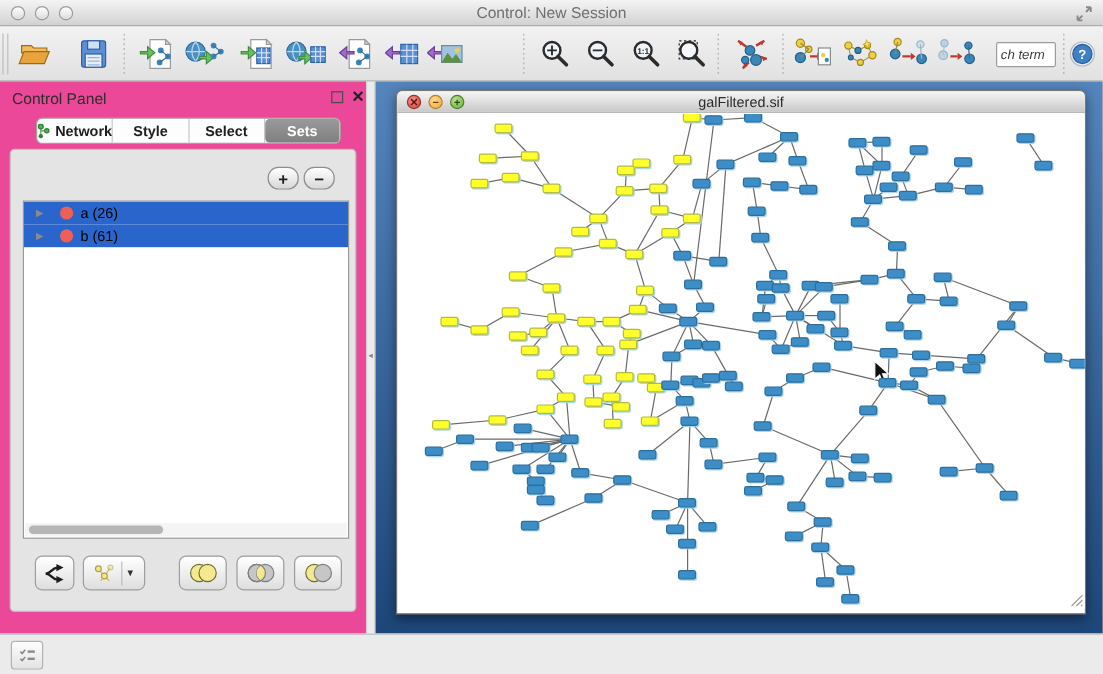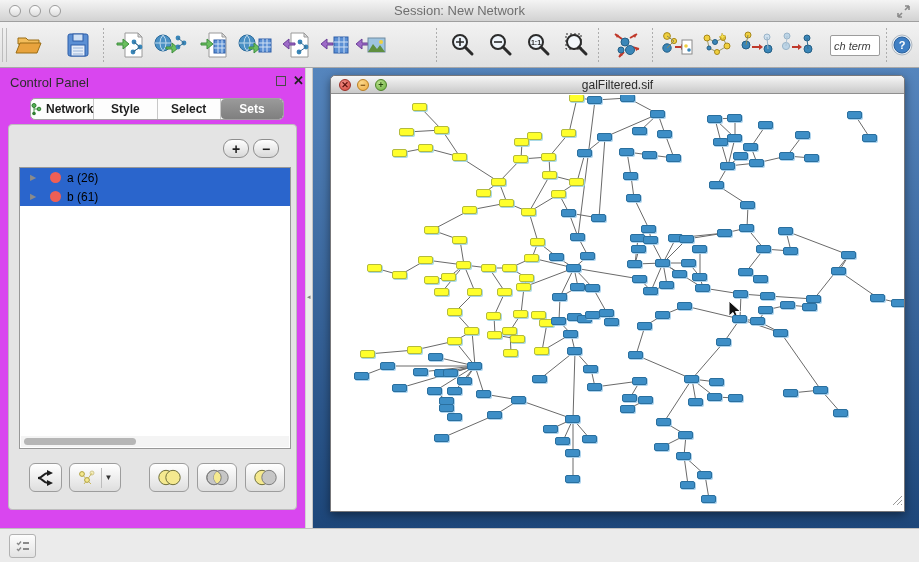--- a/index.html
+++ b/index.html
@@ -24,21 +24,21 @@
   .tbtn { position:absolute; top:4px; width:38px; height:38px; border:none; background:transparent;
     display:flex; align-items:center; justify-content:center; cursor:default; }
   .tsep { position:absolute; top:6px; width:1px; height:34px;
     background-image:linear-gradient(#adadad 40%, transparent 40%); background-size:1px 4px; }
   .searchfield { position:absolute; left:830px; top:13px; width:50px; height:21px;
     border:1px solid #9c9c9c; background:#fff; font-style:italic; font-size:11px;
     color:#3c3c3c; padding:0 3px; border-radius:2px; }
 
   
   .main { position:absolute; left:0; top:68px; width:919px; height:460px; }
-  .cpanel { position:absolute; left:0; top:0; width:305px; height:460px; background:#d946ef; }
+  .cpanel { position:absolute; left:0; top:0; width:305px; height:460px; background:#ec4899; }
   .splitter { position:absolute; left:305px; top:0; width:8px; height:460px;
     background:#ececec; border-left:1px solid #d2d2d2; border-right:1px solid #c4c4c4; }
   .splitter .knob { position:absolute; left:1px; top:224px; width:4px; height:9px;
     color:#7f7f7f; font-size:7px; line-height:9px; }
 
   .cp-header { position:absolute; left:0; top:0; width:100%; height:28px; }
   .cp-title { position:absolute; left:10px; top:7px; font-size:13px; color:#2d2d2d; }
   .cp-float { position:absolute; left:276px; top:8px; width:10px; height:10px;
     border:1.5px solid #4a4a4a; }
   .cp-close { position:absolute; left:293px; top:5px; font-size:13px; font-weight:bold; color:#222; }
@@ -117,21 +117,21 @@
   .mem-dot { width:13px; height:13px; border-radius:50%;
     background:radial-gradient(circle at 35% 30%,#9fe08a,#4aab3c); border:1px solid #3a7f2e; }
 </style>
 </head>
 <body>
 
 <div class="titlebar">
   <div class="tl c1"></div>
   <div class="tl c2"></div>
   <div class="tl c3"></div>
-  <div class="win-title">Session: New Network</div>
+  <div class="win-title">Control: New Session</div>
   <svg class="fs-icon" viewBox="0 0 15 15">
     <path d="M9 6 L13 2 M13 2 h-4 M13 2 v4" stroke="#8a8a8a" stroke-width="1.6" fill="none"></path>
     <path d="M6 9 L2 13 M2 13 h4 M2 13 v-4" stroke="#8a8a8a" stroke-width="1.6" fill="none"></path>
   </svg>
 </div>
 
 <div class="toolbar">
   <div class="grip"></div>
 
   <button class="tbtn" style="left:10px">

